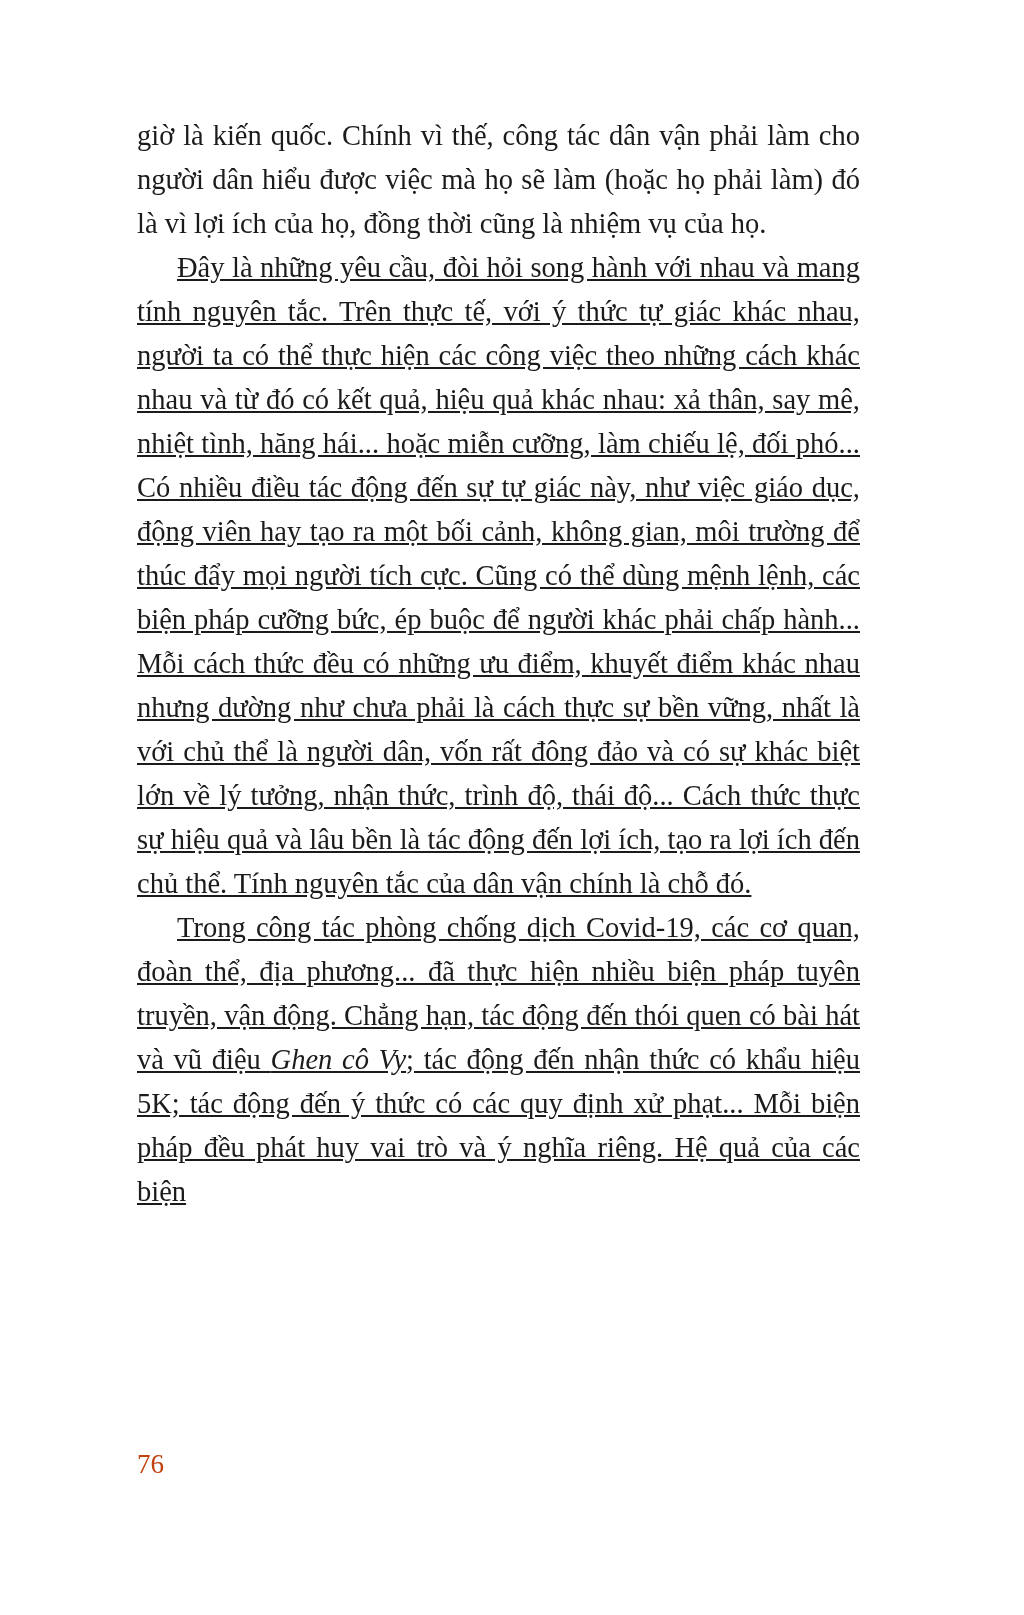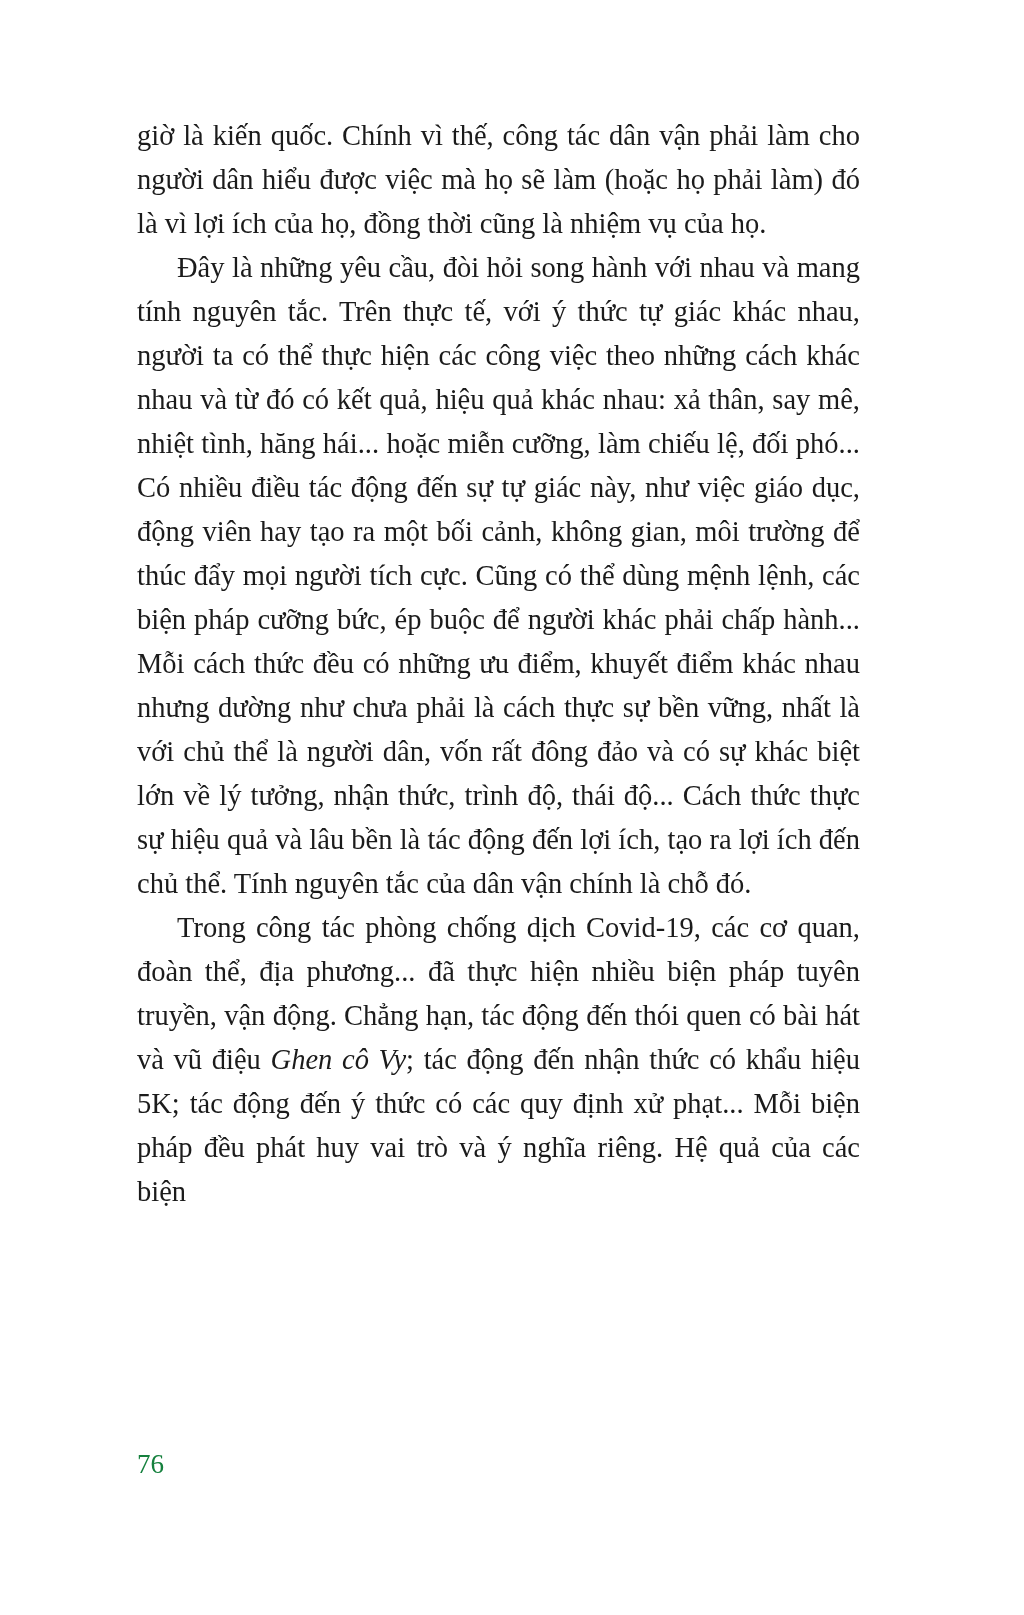--- a/index.html
+++ b/index.html
@@ -25,31 +25,32 @@
   .text-block p {
     margin: 0;
     font-size: 28.5px;
     line-height: 44px;
     text-align: justify;
     text-justify: inter-word;
     color: #1b1b1b;
   }
   .text-block p.indent {
     text-indent: 40px;
+    text-decoration: underline;
   }
   .italic {
     font-style: italic;
   }
   .page-number {
     position: absolute;
     left: 137px;
     top: 1448px;
     font-size: 27px;
     line-height: 32px;
-    color: #15803d;
+    color: #c2410c;
   }
 </style>
 </head>
 <body>
 
 <div class="page">
   <div class="text-block" id="text-block">
       <p class=""><span>giờ là kiến quốc. Chính vì thế, công tác dân vận phải làm cho người dân hiểu được việc mà họ sẽ làm (hoặc họ phải làm) đó là vì lợi ích của họ, đồng thời cũng là nhiệm vụ của họ.</span></p>
       <p class="indent"><span>Đây là những yêu cầu, đòi hỏi song hành với nhau và mang tính nguyên tắc. Trên thực tế, với ý thức tự giác khác nhau, người ta có thể thực hiện các công việc theo những cách khác nhau và từ đó có kết quả, hiệu quả khác nhau: xả thân, say mê, nhiệt tình, hăng hái... hoặc miễn cưỡng, làm chiếu lệ, đối phó... Có nhiều điều tác động đến sự tự giác này, như việc giáo dục, động viên hay tạo ra một bối cảnh, không gian, môi trường để thúc đẩy mọi người tích cực. Cũng có thể dùng mệnh lệnh, các biện pháp cưỡng bức, ép buộc để người khác phải chấp hành... Mỗi cách thức đều có những ưu điểm, khuyết điểm khác nhau nhưng dường như chưa phải là cách thực sự bền vững, nhất là với chủ thể là người dân, vốn rất đông đảo và có sự khác biệt lớn về lý tưởng, nhận thức, trình độ, thái độ... Cách thức thực sự hiệu quả và lâu bền là tác động đến lợi ích, tạo ra lợi ích đến chủ thể. Tính nguyên tắc của dân vận chính là chỗ đó.</span></p>
       <p class="indent"><span>Trong công tác phòng chống dịch Covid-19, các cơ quan, đoàn thể, địa phương... đã thực hiện nhiều biện pháp tuyên truyền, vận động. Chẳng hạn, tác động đến thói quen có bài hát và vũ điệu </span><span class="italic">Ghen cô Vy</span><span>; tác động đến nhận thức có khẩu hiệu 5K; tác động đến ý thức có các quy định xử phạt... Mỗi biện pháp đều phát huy vai trò và ý nghĩa riêng. Hệ quả của các biện</span></p>

